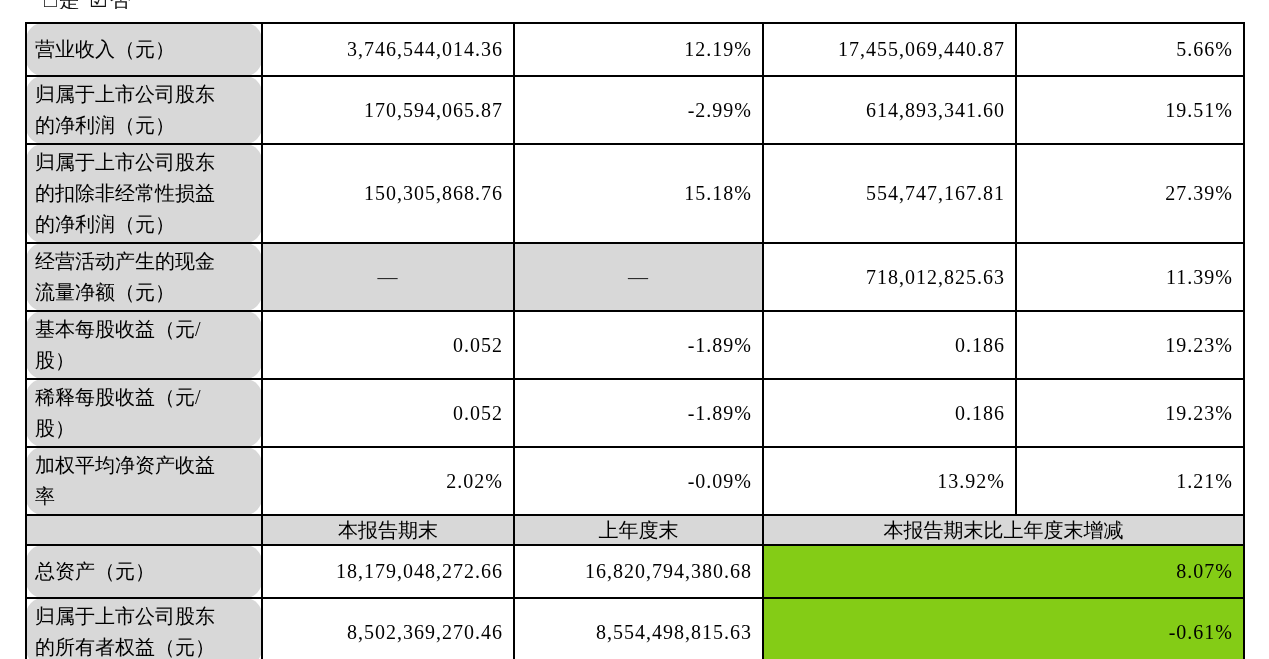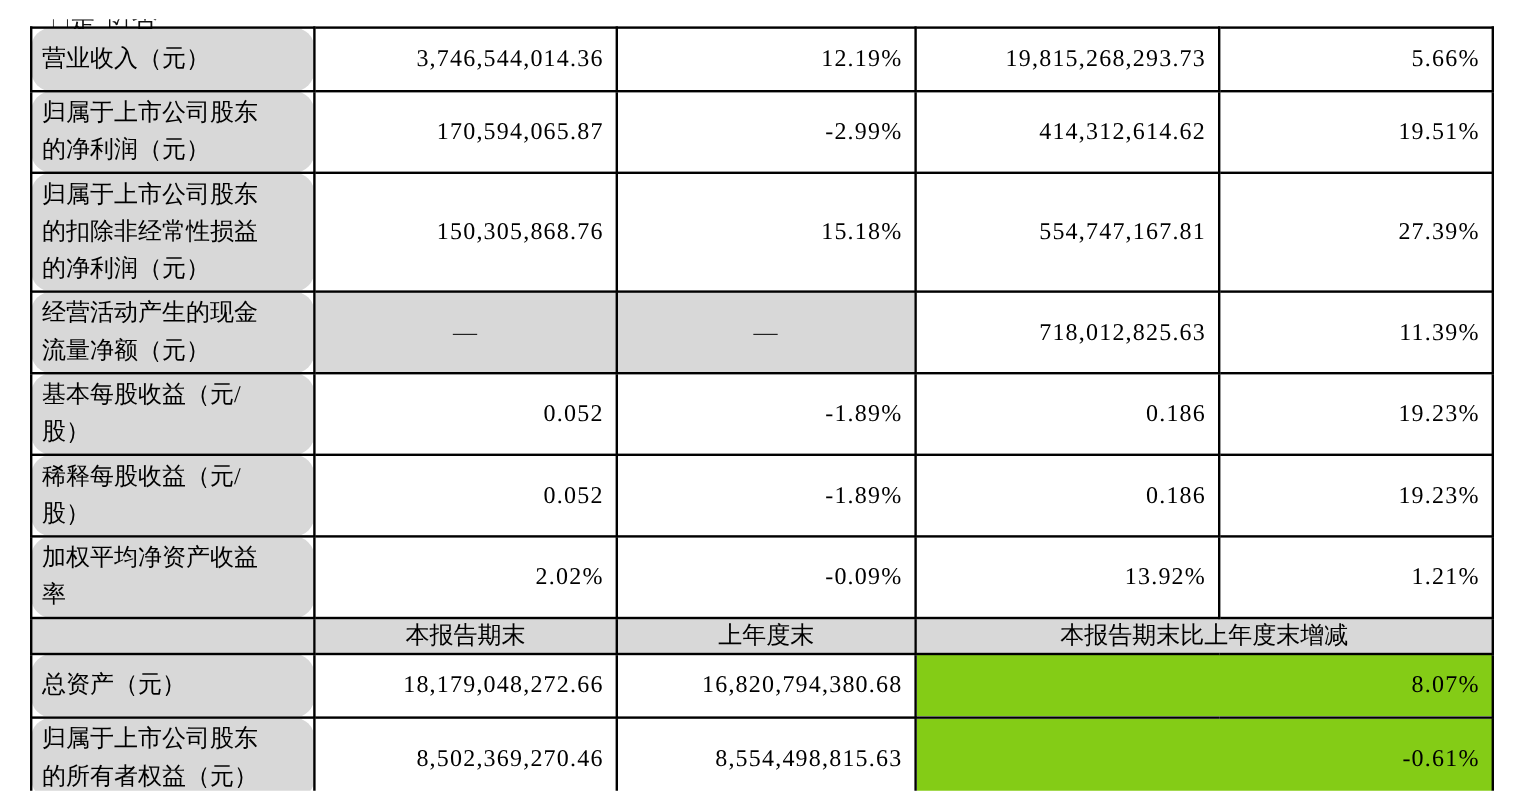--- a/index.html
+++ b/index.html
@@ -2,21 +2,21 @@
 <html><head>
 <meta charset="utf-8">
 <style>
   html,body{margin:0;padding:0;}
   body{
     width:1269px;height:659px;position:relative;background:#ffffff;
     font-family:"Liberation Serif","DejaVu Serif",serif;color:#000;
     overflow:hidden;
   }
   .clip-top{
-    position:absolute;left:44px;top:16px;width:320px;height:9px;
+    position:absolute;left:44px;top:0;width:320px;height:9px;
     overflow:hidden;
   }
   .clip-top span{
     display:block;margin-top:-14px;font-size:21px;letter-spacing:2px;color:#111;
   }
   table.fin{
     position:absolute;left:25px;top:22px;
     border-collapse:collapse;table-layout:fixed;
     font-size:20px;
   }
@@ -61,30 +61,30 @@
       <col style="width:253px">
       <col style="width:228px">
   </colgroup>
 
   <tbody>
 
   <tr style="height:30px">
     <td class="label">营业收入（元）</td>
     <td class="num">3,746,544,014.36</td>
     <td class="num">12.19%</td>
-    <td class="num">19,815,268,293.73</td>
+    <td class="num">17,455,069,440.87</td>
     <td class="num">5.66%</td>
   </tr>
 
   <tr style="height:62px">
     <td class="label">归属于上市公司股东
 的净利润（元）</td>
     <td class="num">170,594,065.87</td>
     <td class="num">-2.99%</td>
-    <td class="num">414,312,614.62</td>
+    <td class="num">614,893,341.60</td>
     <td class="num">19.51%</td>
   </tr>
 
   <tr style="height:92px">
     <td class="label">归属于上市公司股东
 的扣除非经常性损益
 的净利润（元）</td>
     <td class="num">150,305,868.76</td>
     <td class="num">15.18%</td>
     <td class="num">554,747,167.81</td>

